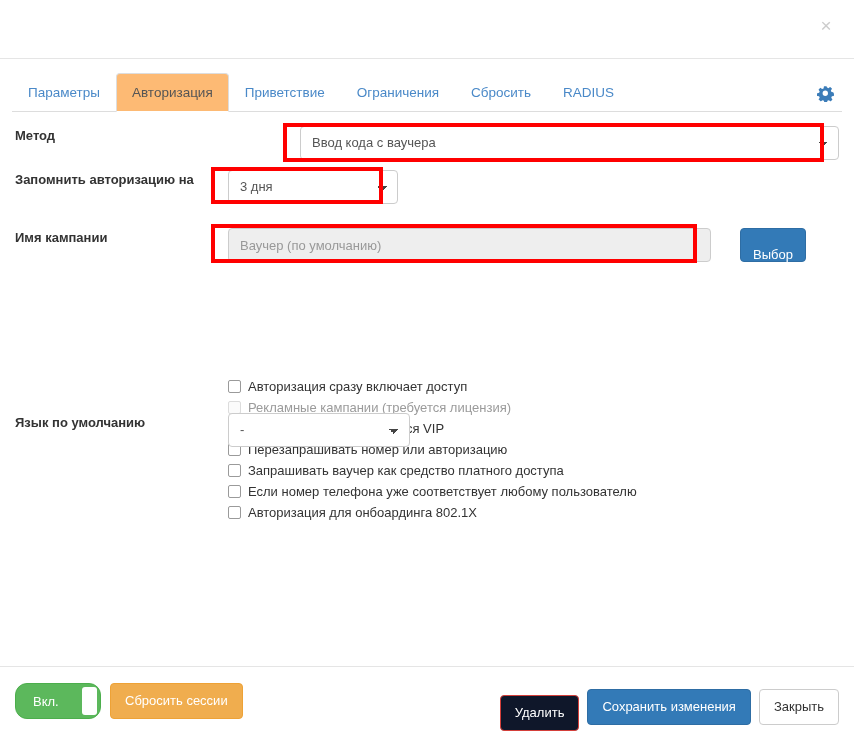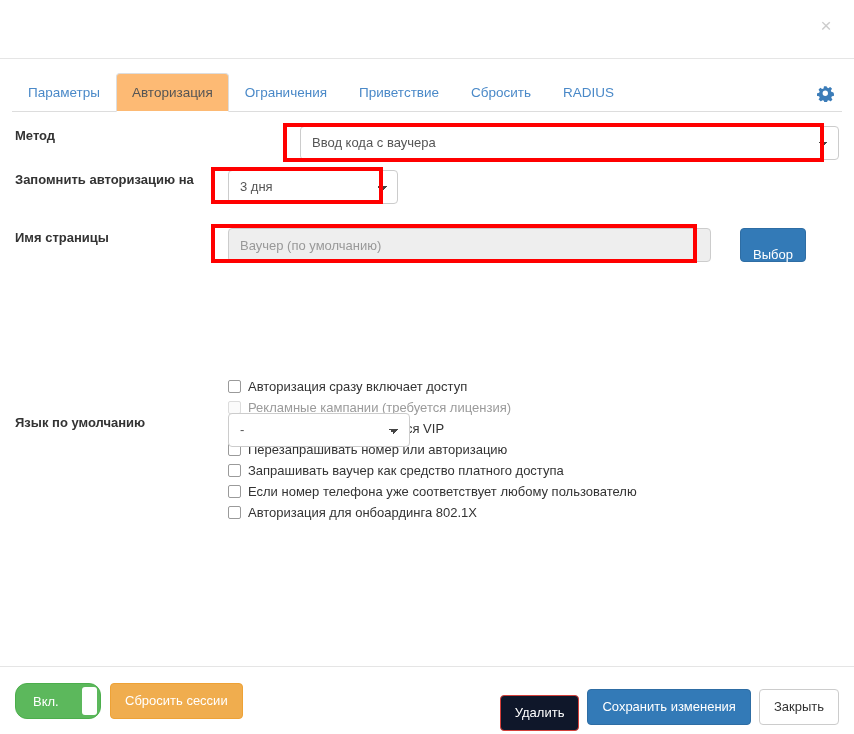--- a/index.html
+++ b/index.html
@@ -284,22 +284,22 @@
 <div class="modal">
 
   <div class="modal-header">
     <button class="close-btn">×</button>
   </div>
 
   <div class="tabs-wrap">
     <div class="tabs">
       <div class="tab">Параметры</div>
       <div class="tab active">Авторизация</div>
+      <div class="tab">Приветствие</div>
       <div class="tab">Ограничения</div>
-      <div class="tab">Приветствие</div>
       <div class="tab">Сбросить</div>
       <div class="tab">RADIUS</div>
       <div class="tab-gear">
         <span>
           <svg class="gear-svg" width="17" height="17" viewBox="0 0 20 20" aria-hidden="true">
             <path fill="#3b7cb8" d="M18.1 8.6l-2.1-.35a6.3 6.3 0 0 0-.72-1.74l1.24-1.73a.5.5 0 0 0-.05-.64l-1.62-1.62a.5.5 0 0 0-.64-.05l-1.73 1.24a6.3 6.3 0 0 0-1.74-.72L10.4 1.9a.5.5 0 0 0-.5-.4H7.6a.5.5 0 0 0-.5.4L6.75 4a6.3 6.3 0 0 0-1.74.72L3.28 3.48a.5.5 0 0 0-.64.05L1.02 5.15a.5.5 0 0 0-.05.64L2.21 7.52a6.3 6.3 0 0 0-.72 1.74l-2.1.35a.5.5 0 0 0-.4.5v2.3c0 .25.16.45.4.5l2.1.35c.16.62.4 1.2.72 1.74l-1.24 1.73a.5.5 0 0 0 .5.64l1.62 1.62c.17.17.44.19.64.05l1.73-1.24c.54.32 1.12.56 1.74.72l.35 2.1c.5.24.25.4.5.4h2.3c.25 0 .45-.16.5-.4l.35-2.1a6.3 6.3 0 0 0 1.74-.72l1.73 1.24c.2.14.47.12.64-.05l1.62-1.62a.5.5 0 0 0 .05-.64l-1.24-1.73c.32-.54.56-1.12.72-1.74l2.1-.35a.5.5 0 0 0 .4-.5v-2.3a.5.5 0 0 0-.4-.5zM8.75 12.9a3.15 3.15 0 1 1 0-6.3 3.15 3.15 0 0 1 0 6.3z" transform="translate(1 0)"></path>
           </svg>
         </span>
       </div>
     </div>
@@ -315,21 +315,21 @@
     </div>
 
     <div class="form-row" style="top:58px;">
       <div class="form-label" style="width:200px; line-height:19px;">Запомнить авторизацию на</div>
       <select class="sel" style="position:absolute; left:213px; width:170px; top:0;">
         <option>3 дня</option>
       </select>
     </div>
 
     <div class="form-row" style="top:116px;">
-      <div class="form-label">Имя страницы</div>
+      <div class="form-label">Имя кампании</div>
       <input class="txt readonly" type="text" readonly="" style="position: absolute; left: 213px; width: 483px; top: 0px;" placeholder="Ваучер (по умолчанию)">
       <button class="btn btn-primary" style="position:absolute; left:725px; top:0; height:30px;">Выбор</button>
     </div>
 
     <div class="chk-list">
       <div class="chk-row">
         <input type="checkbox" class="chk-box" style="">
         <span class="chk-label">Авторизация сразу включает доступ</span>
       </div>
       <div class="chk-row disabled">

